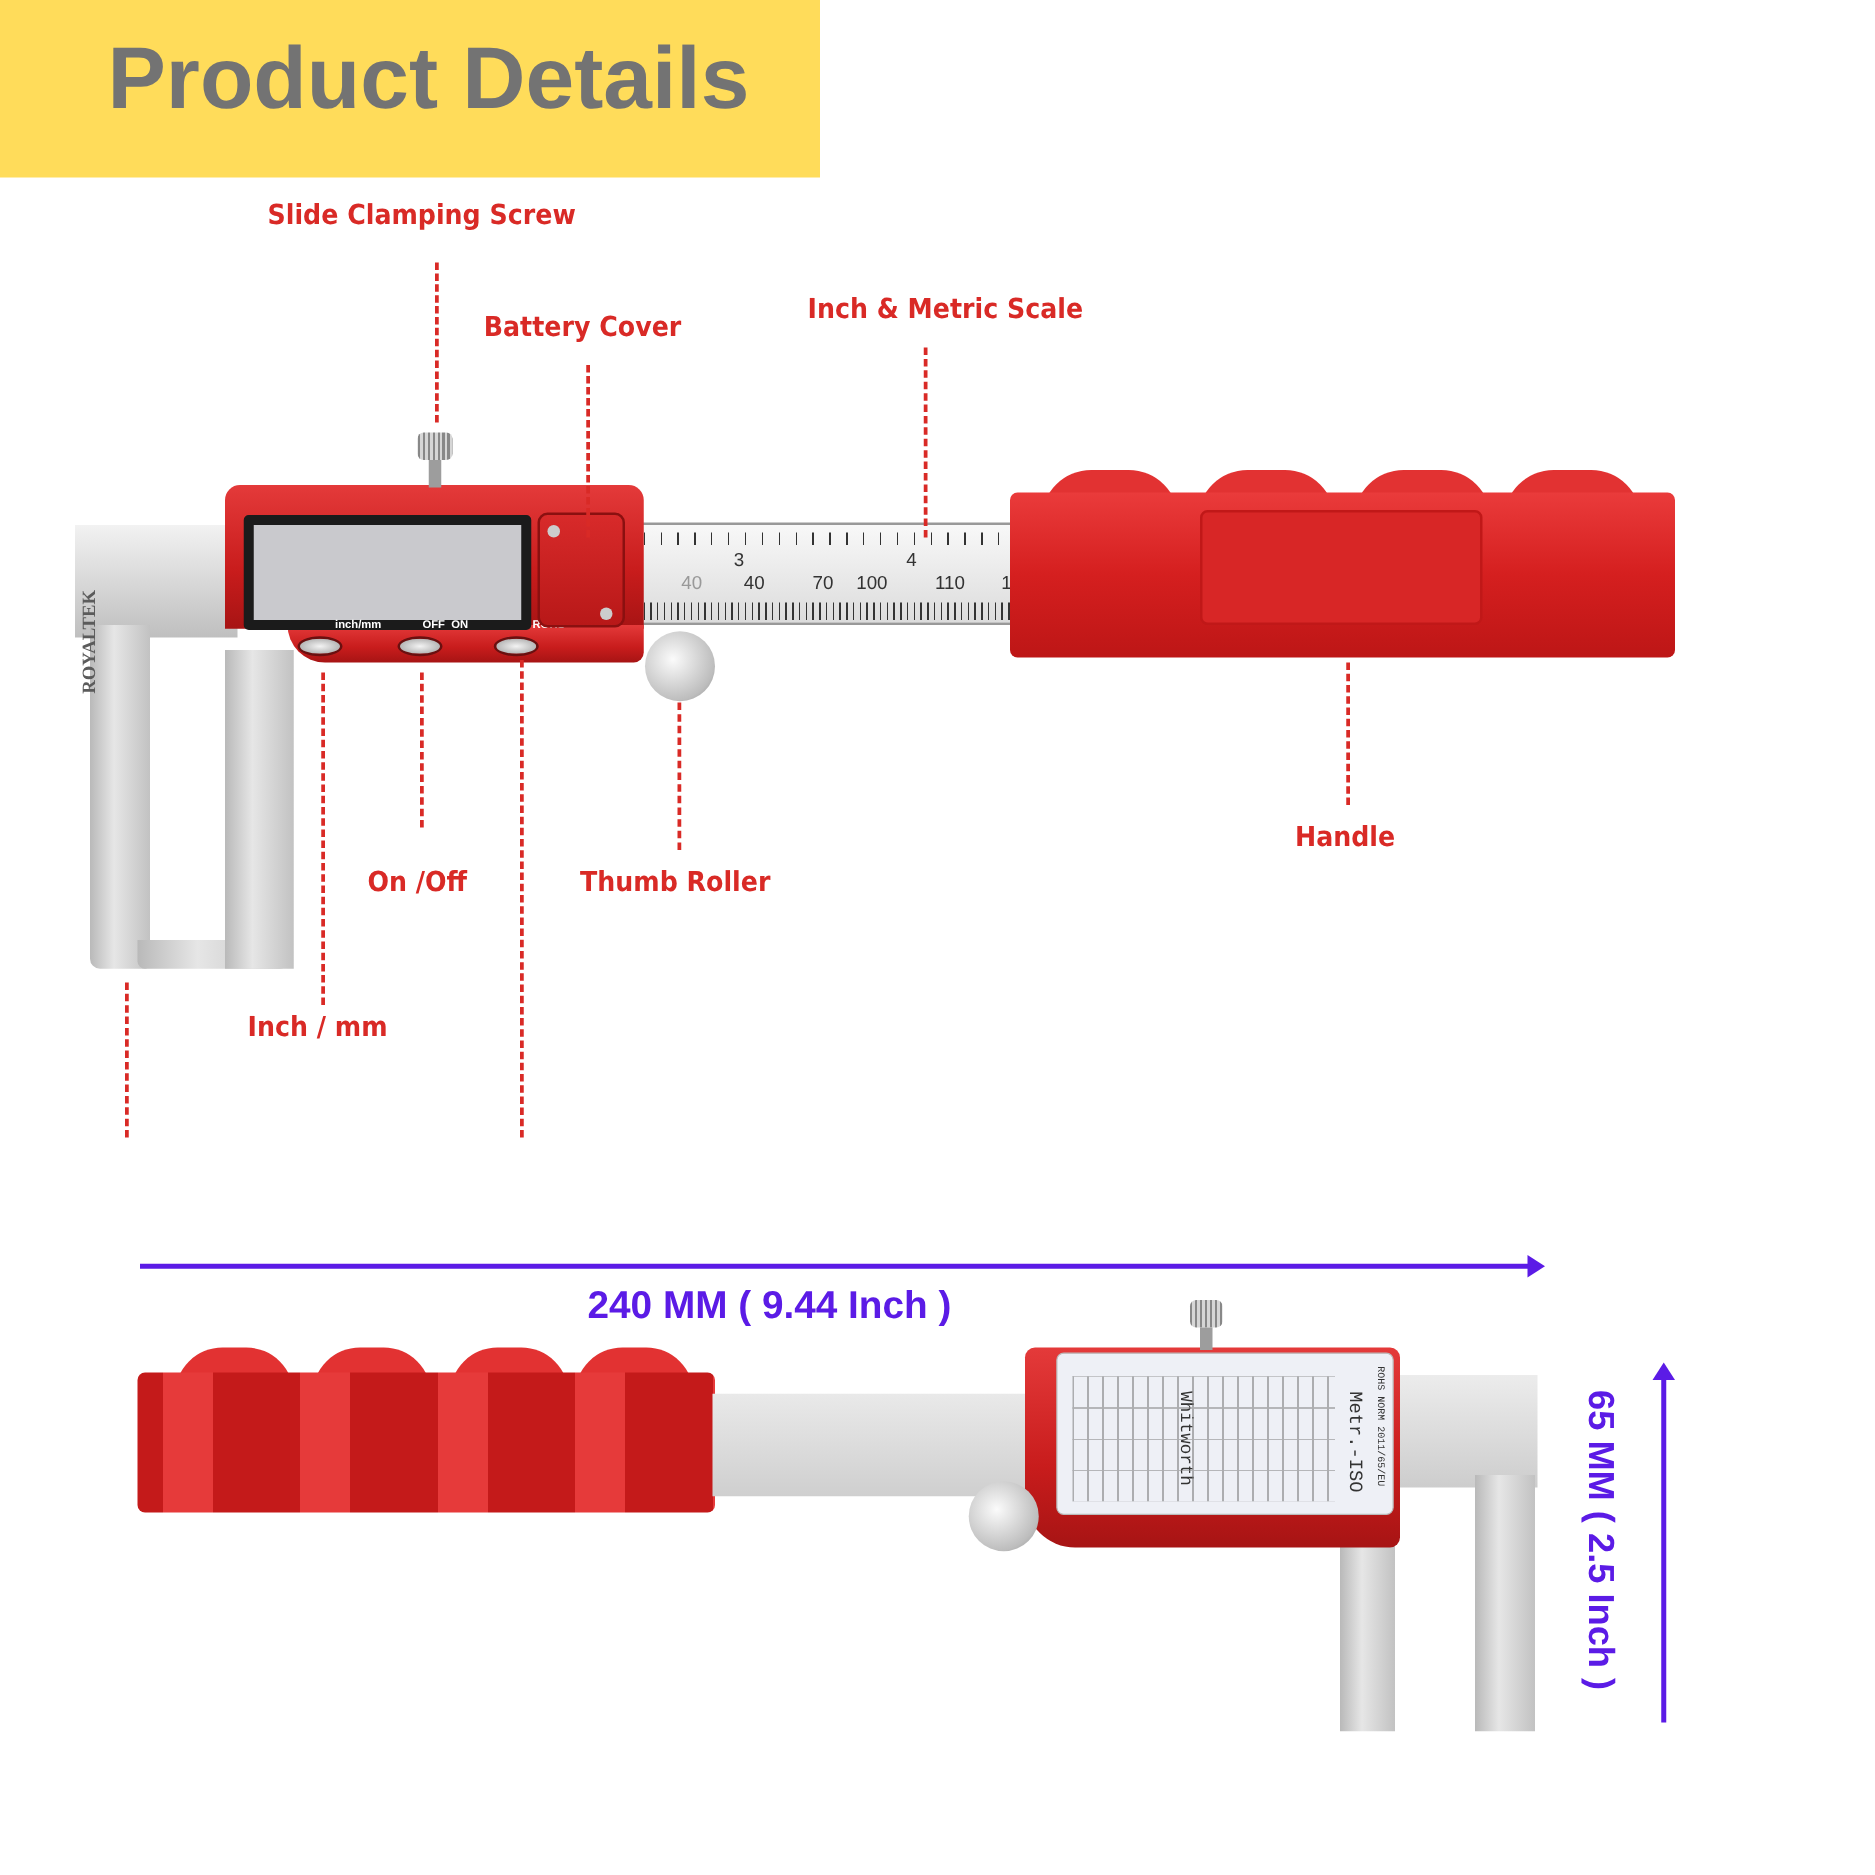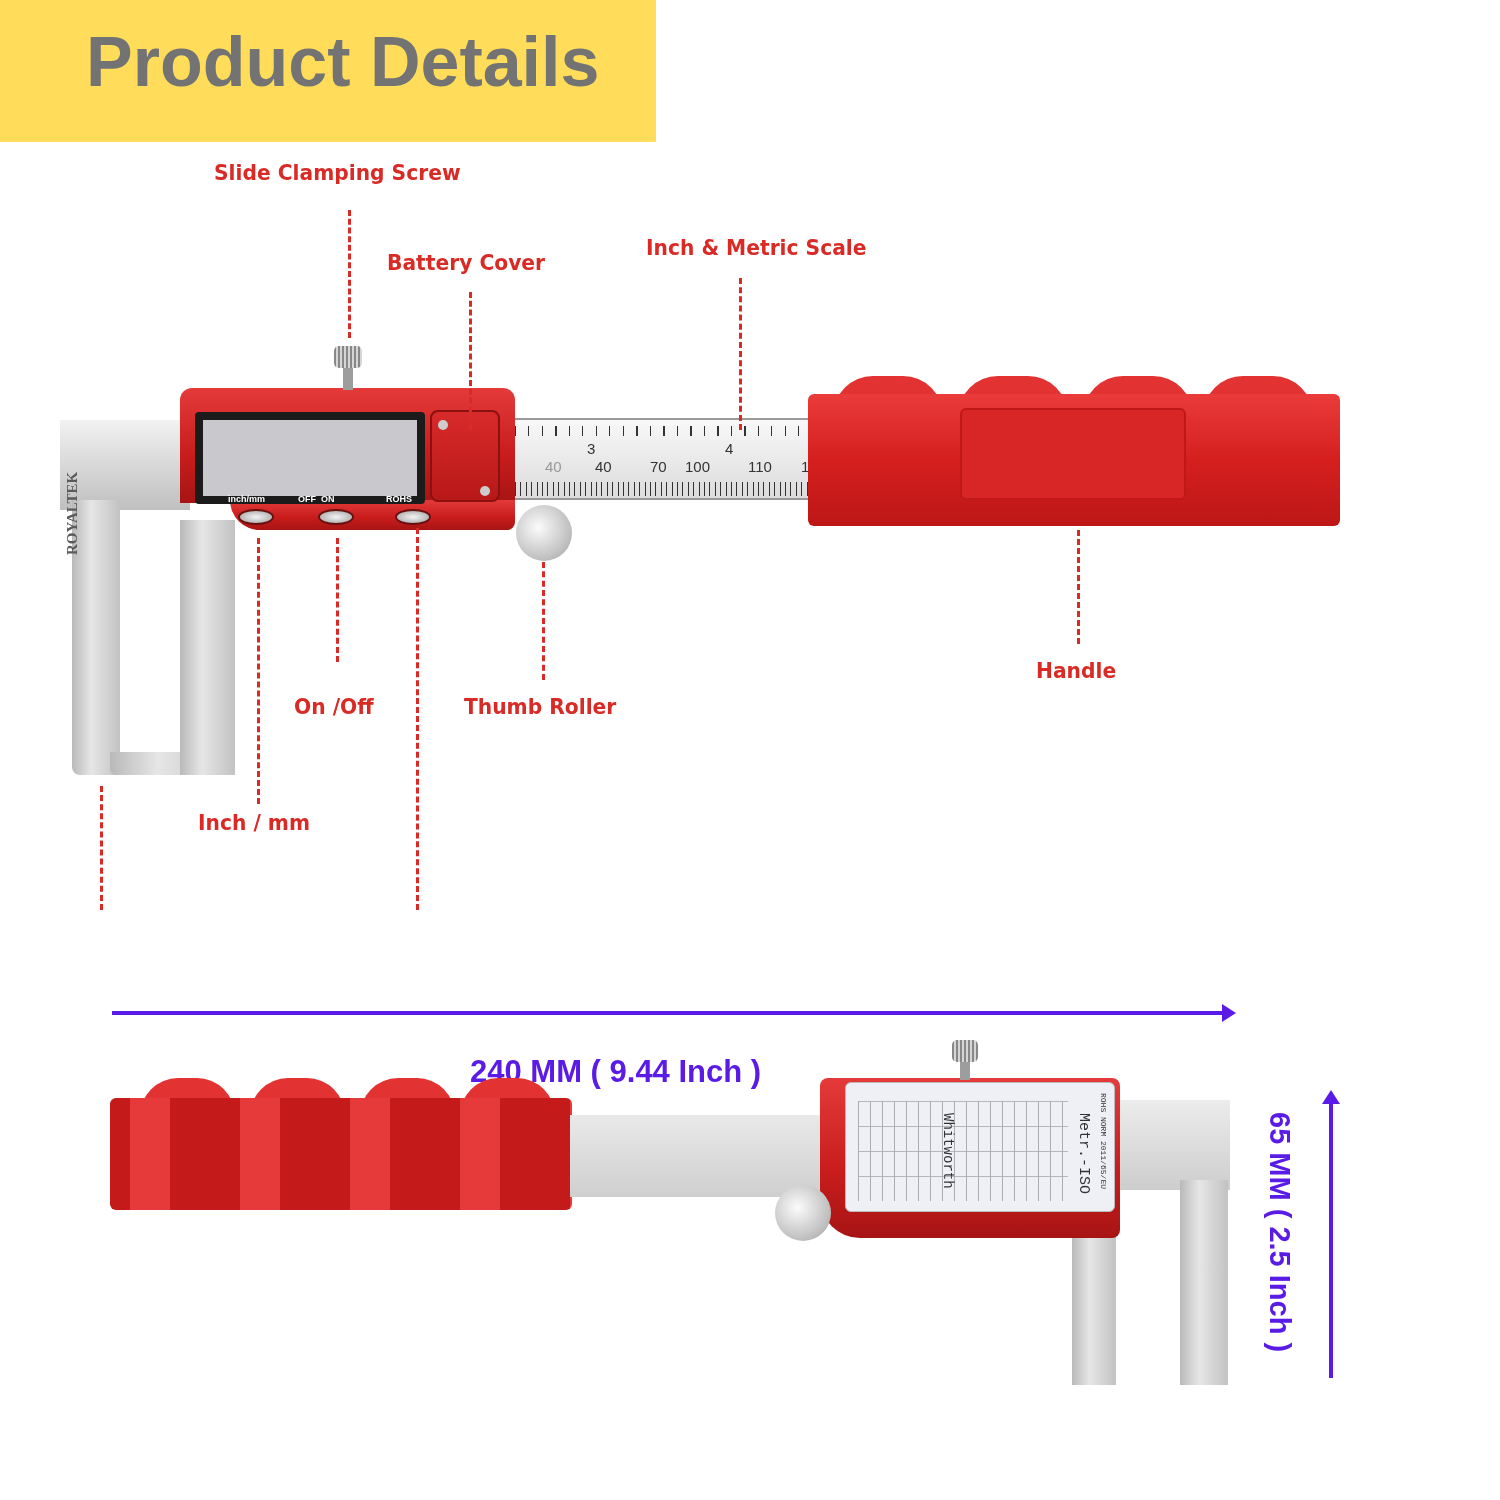--- a/index.html
+++ b/index.html
@@ -8,21 +8,21 @@
   .banner-title { position: absolute; left: 58px; top: 22px; font-size: 70px; font-weight: bold; color: #737373; font-family: "Liberation Sans", sans-serif; letter-spacing: 0px; margin-left: 28px; }
   .lbl { position: absolute; font-weight: bold; color: #d92a26; font-size: 22px; font-family: "DejaVu Sans", sans-serif; letter-spacing: 0; white-space: nowrap; transform: scaleX(0.92); transform-origin: left top; }
   .dash-v { position: absolute; width: 0; border-left: 3px dashed #d92a26; }
   .abs { position: absolute; }
   
   .jaw-top { background: linear-gradient(#f2f2f2, #bfbfbf); }
   .metal { background: linear-gradient(90deg, #b9b9b9, #e6e6e6 40%, #c2c2c2); }
   .red { background: linear-gradient(#e43a3a, #c81c1c 60%, #a71414); }
   .lcd { background: #c9c9cd; border: 8px solid #1b1b1b; border-radius: 4px; }
   .btn-oval { width: 36px; height: 16px; border-radius: 50%; background: radial-gradient(#f3f3f3, #9d9d9d); border: 2px solid #6a1010; }
-  .btn-lbl { position: absolute; font-size: 9px; color: #fff; font-weight: bold; font-family: "Liberation Sans", sans-serif; }
+  .btn-lbl { position: absolute; font-size: 9px; color: #fff; font-weight: bold; font-family: "Liberation Sans", sans-serif; margin-left: 40px; }
   .scale { background: linear-gradient(#f8f8f8, #dcdcdc); }
   .scale-num { position: absolute; font-size: 15px; color: #333; font-family: "Liberation Sans", sans-serif; }
   .roller { border-radius: 50%; background: radial-gradient(circle at 40% 40%, #fbfbfb, #bdbdbd 70%, #8a8a8a); }
   .handle { background: linear-gradient(#ea3b3b, #d51f1f 50%, #bd1616); border-radius: 6px; }
   .hump { position: absolute; border-radius: 60px 60px 0 0; background: #e23232; }
   .dim { position: absolute; color: #5b1be6; font-weight: bold; font-size: 31px; font-family: "Liberation Sans", sans-serif; white-space: nowrap; }
   .arrow-h { position: absolute; height: 4px; background: #5b1be6; }
   .arrow-v { position: absolute; width: 4px; background: #5b1be6; }
   .ref-card { background: #eef0f6; border: 1px solid #bbb; border-radius: 6px; }
   .ref-text { position: absolute; font-size: 7px; color: #333; font-family: "Liberation Mono", monospace; white-space: nowrap; }
@@ -108,21 +108,21 @@
 
   <div class="lbl" style="left:198px;top:810px;">Inch / mm</div>
   <div class="dash-v" style="left:257px;top:538px;height:266px;"></div>
 
   <div class="dash-v" style="left:416px;top:528px;height:382px;"></div>
   <div class="dash-v" style="left:100px;top:786px;height:124px;"></div>
 </div>
 
 <div class="arrow-h" style="left:112px;top:1011px;width:1118px;"></div>
 <div class="abs" style="left:1222px;top:1004px;width:0;height:0;border-top:9px solid transparent;border-bottom:9px solid transparent;border-left:14px solid #5b1be6;"></div>
-<div class="dim" style="left:470px;top:1026px;margin-top:28px;">240 MM ( 9.44 Inch )</div>
+<div class="dim" style="left:470px;top:1026px;">240 MM ( 9.44 Inch )</div>
 
 <div class="arrow-v" style="left:1329px;top:1100px;height:278px;"></div>
 <div class="abs" style="left:1322px;top:1090px;width:0;height:0;border-left:9px solid transparent;border-right:9px solid transparent;border-bottom:14px solid #5b1be6;"></div>
 <div class="dim" style="left:1296px;top:1112px;transform:rotate(90deg);transform-origin:left top;font-size:29px;">65 MM ( 2.5 Inch )</div>
 
 <div class="abs" style="left:0;top:1060px;width:1300px;height:340px;">
 
   <div class="abs" style="left:110px;top:18px;width:462px;height:132px;">
     <div class="hump" style="left:30px;top:0;width:95px;height:38px;"></div>
     <div class="hump" style="left:140px;top:0;width:95px;height:38px;"></div>

